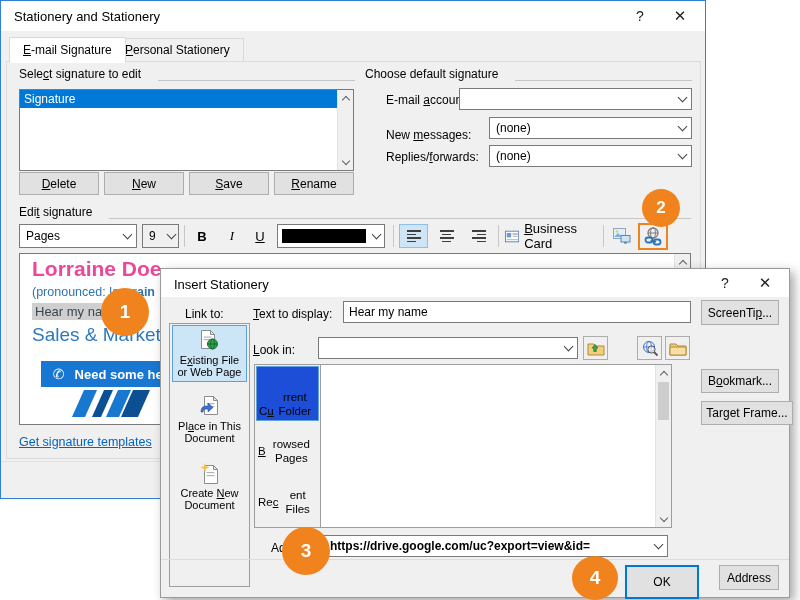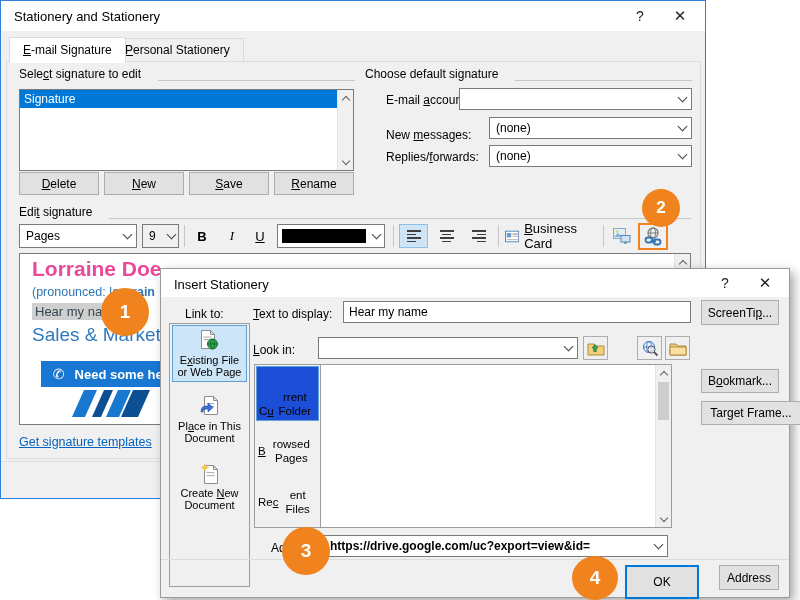--- a/index.html
+++ b/index.html
@@ -363,21 +363,21 @@
             <span class="chev up"></span>
           </div>
         <div class="sb-thumb" style="top:17px; height:38px;"></div>
         <div class="sb-btn" style="bottom:0;">
             <span class="chev"></span>
           </div>
       </div>
     </div>
 
     <div class="btn" style="left:540px; top:100px; width:78px; height:24px;">B<u>o</u>okmark...</div>
-    <div class="btn" style="left:540px; top:132px; width:100px; height:24px;">Tar<u>g</u>et Frame...</div>
+    <div class="btn" style="left:540px; top:132px; width:92px; height:24px;">Tar<u>g</u>et Frame...</div>
 
     <span class="fieldlabel" style="left:110px; top:272px;">Addr<u>e</u>ss:</span>
     <div class="combo" style="left:162px; top:266px; width:345px; height:22px;">
       <span class="val" style="font-weight:bold; font-size:12px;">https://drive.google.com/uc?export=view&amp;id=</span>
       <span class="arrowbox">
           <span class="chev"></span>
         </span>
     </div>
 
     <div class="hline" style="left:0; top:290px; width:628px; background:#dcdcdc;"></div>

